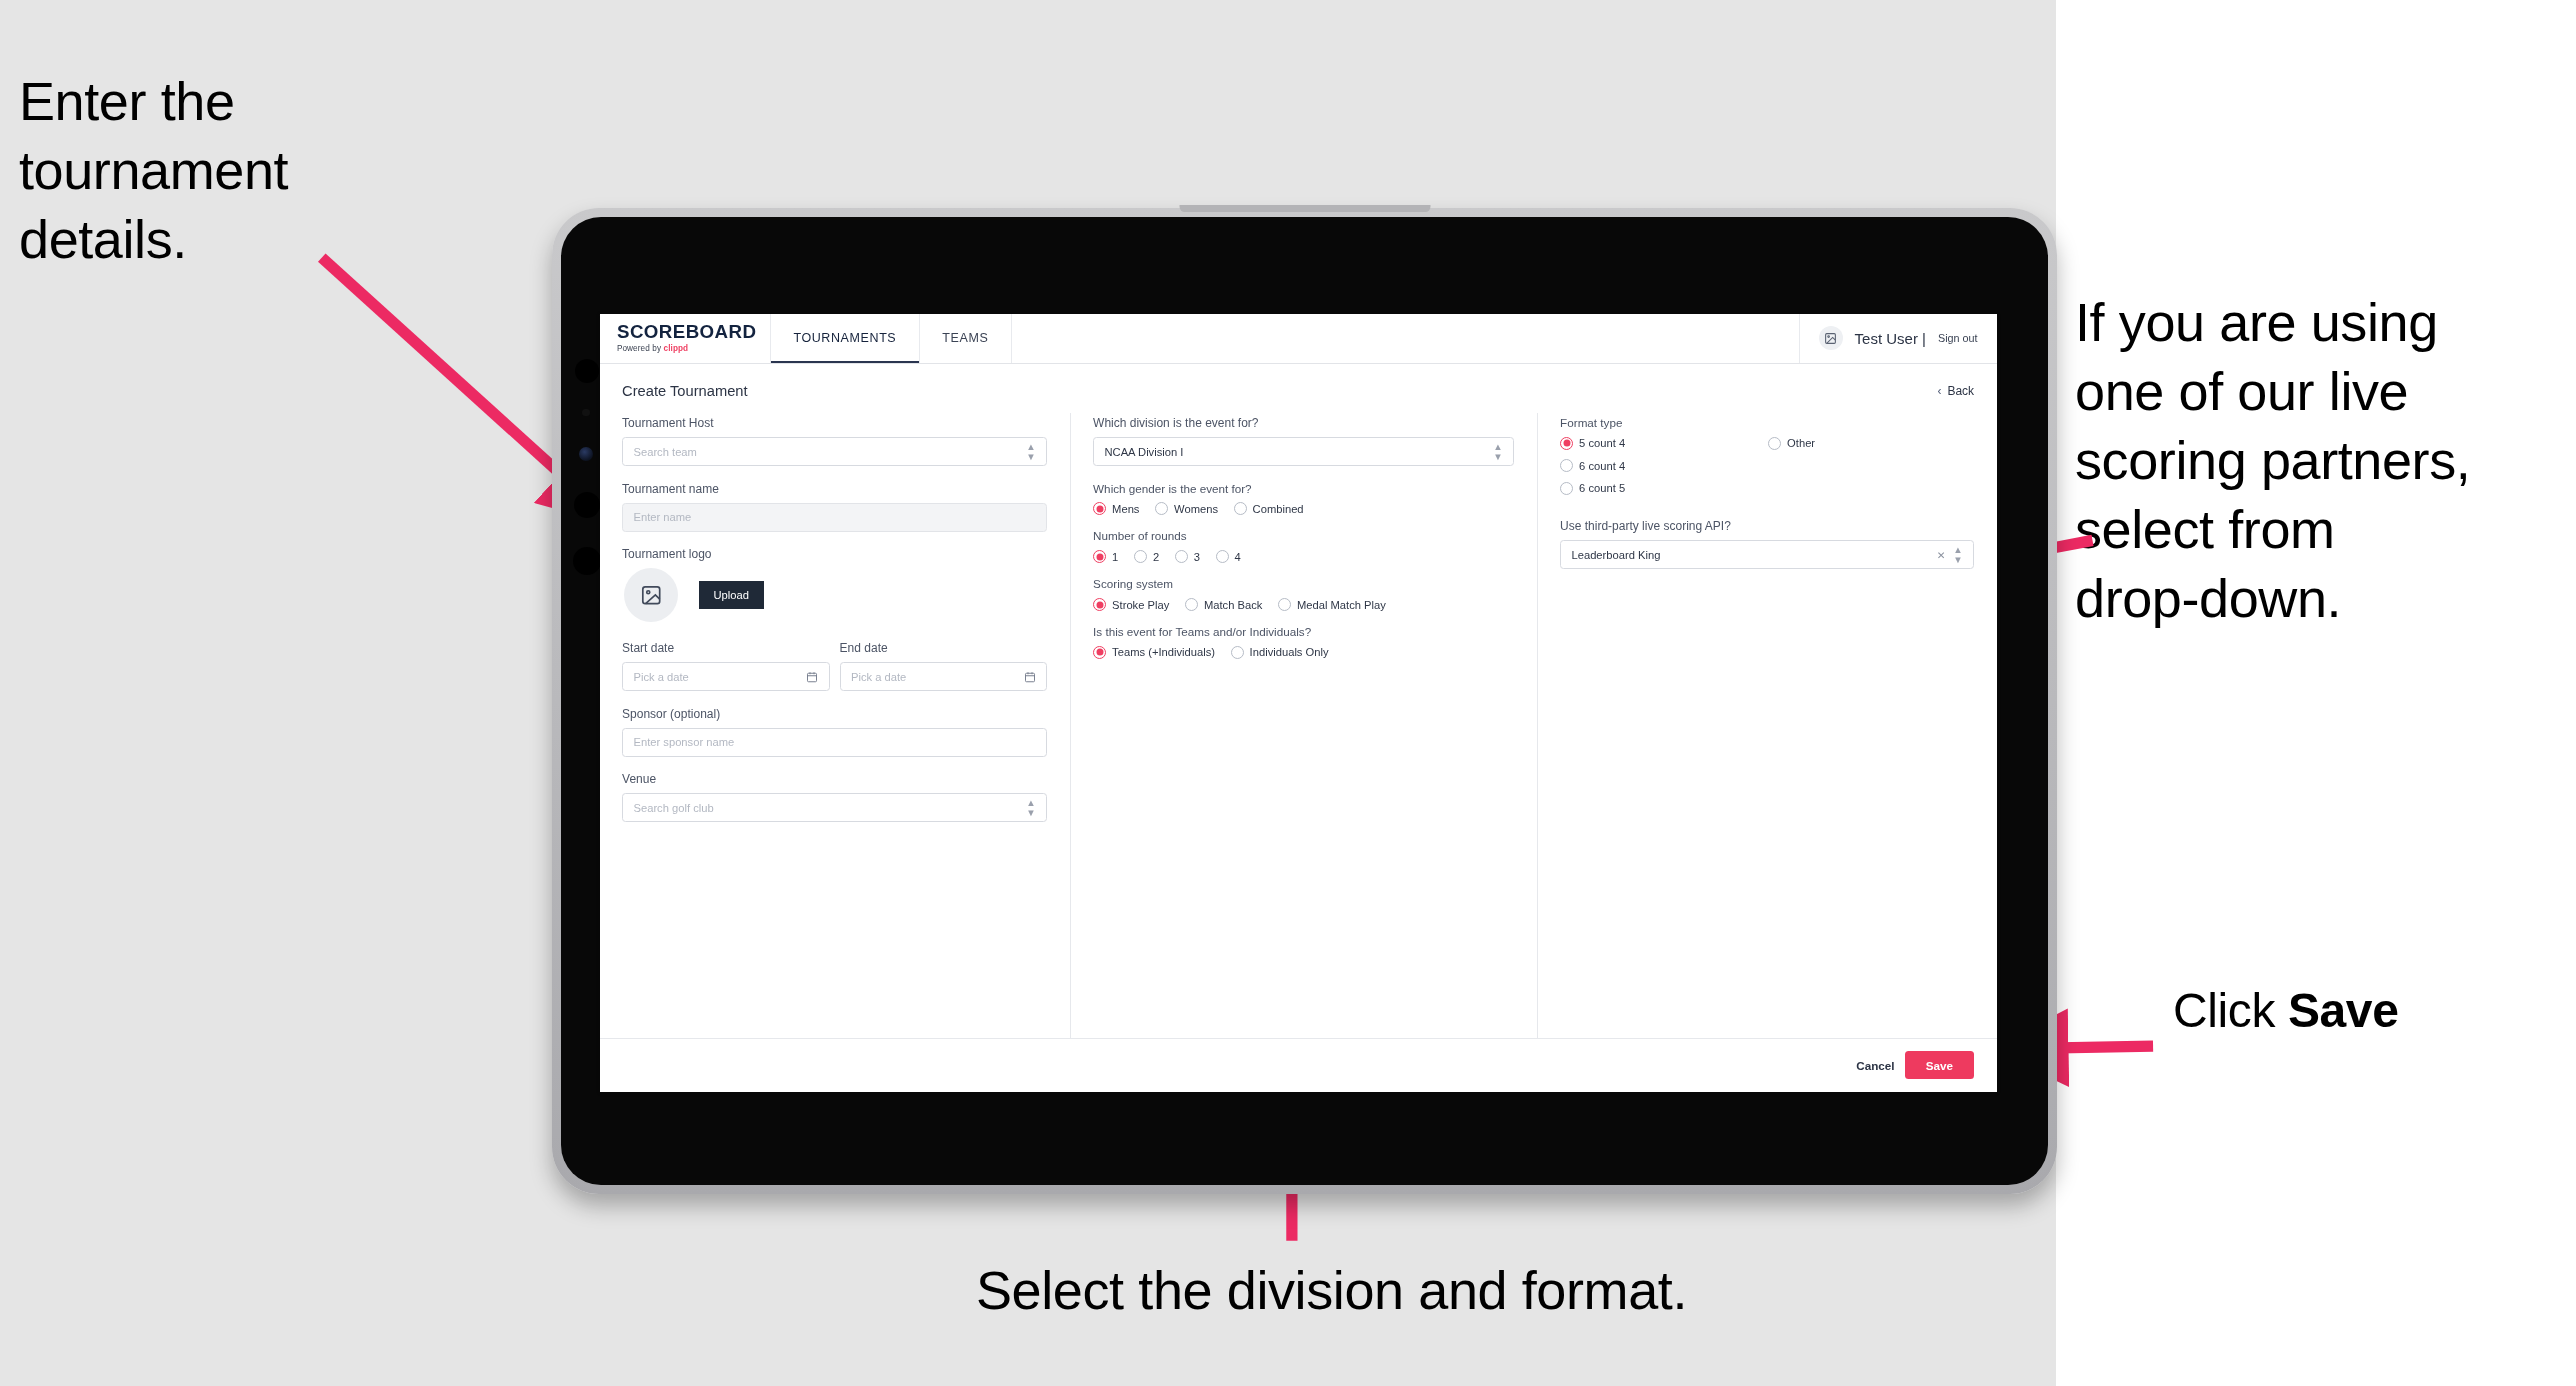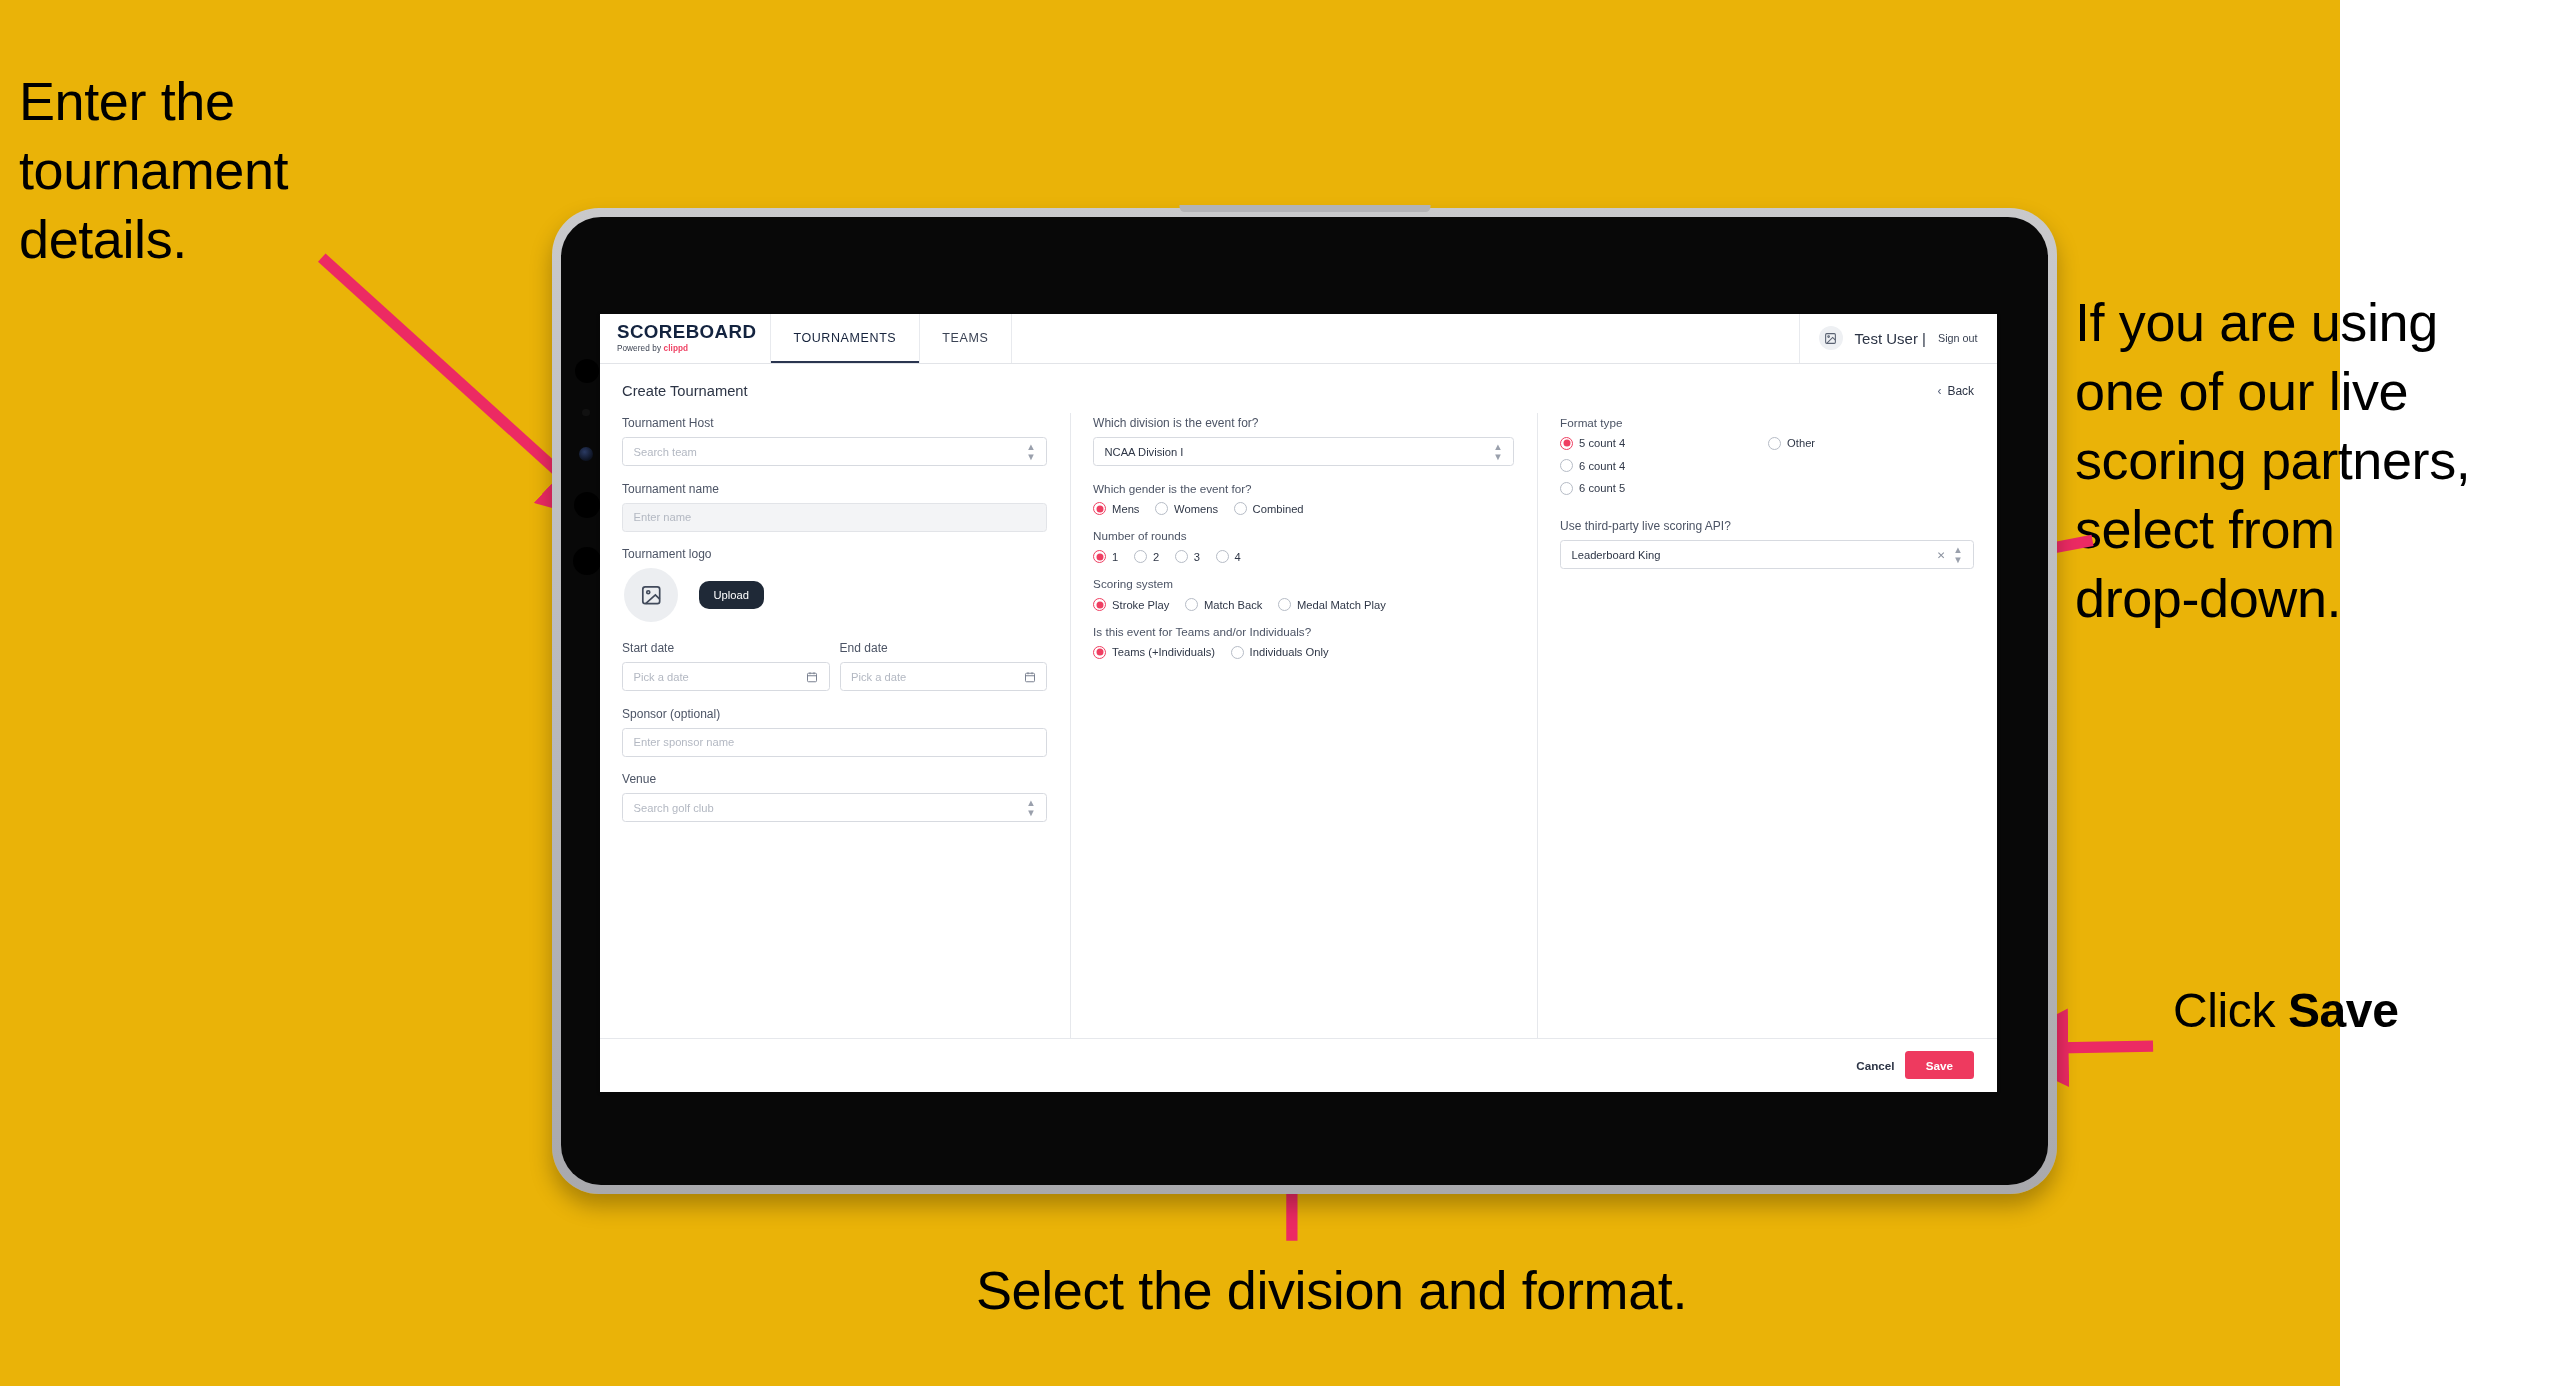--- a/index.html
+++ b/index.html
@@ -2,21 +2,21 @@
 <html style="font-size:14px"><head>
 <meta charset="utf-8">
 <style>
   * { box-sizing: border-box; margin: 0; padding: 0; }
   html, body {
     width: 2576px; height: 1386px;
     background: #ffffff;
     font-family: "Liberation Sans", sans-serif;
     overflow: hidden;
   }
-  .stage { position: relative; width: 2340px; height: 1386px; background: #eab308; }
+  .stage { position: relative; width: 2056px; height: 1386px; background: #e5e5e5; }
 
   
   .anno {
     position: absolute;
     color: #000;
     font-family: "Liberation Sans", sans-serif;
     font-weight: 400;
     line-height: 1.28;
     white-space: pre-line;
     letter-spacing: -0.4px;
@@ -147,21 +147,21 @@
   .cal-ico { width: 12px; height: 12px; }
 
   .logo-row { display: flex; align-items: center; gap: 21px; margin: 7px 0 19px 1.7px; }
   .logo-circle {
     width: 54px; height: 54px; border-radius: 50%;
     background: #eceef1; display: flex; align-items: center; justify-content: center;
   }
   .logo-circle svg { width: 22.5px; height: 22.5px; }
   .upload-btn {
     background: #1f2937; color: #fff; font-size: 11.2px;
-    padding: 7.8px 14.7px; border-radius: 10px; cursor: pointer;
+    padding: 7.8px 14.7px; border-radius: 0; cursor: pointer;
     border: none; font-family: inherit;
   }
 
   .date-row { display: flex; gap: 10px; }
   .date-col { flex: 1; }
 
   
   .radio-row { display: flex; align-items: center; flex-wrap: wrap; gap: 6px 0; margin-bottom: 3.5px; }
   .radio-item { display: flex; align-items: center; gap: 6px; margin-right: 15.6px; cursor: pointer; }
   .radio {

